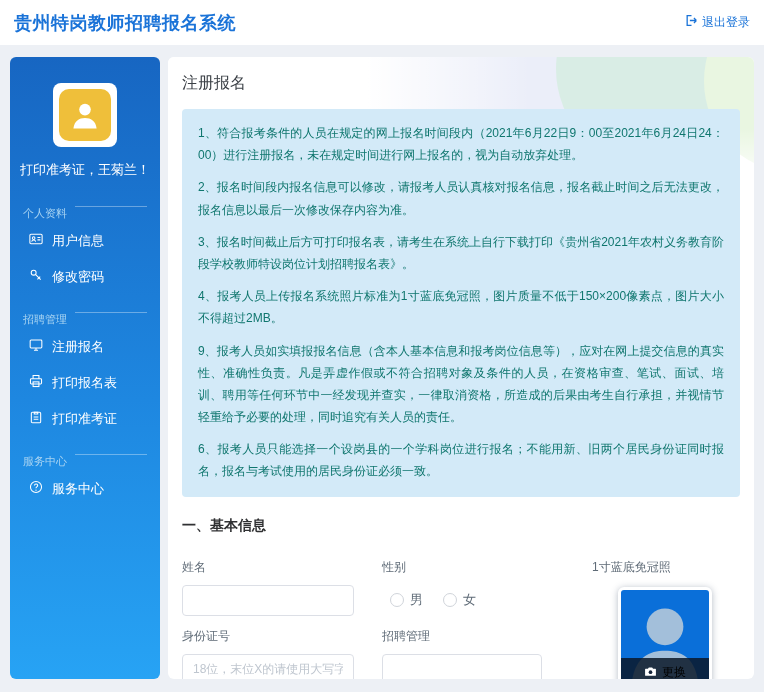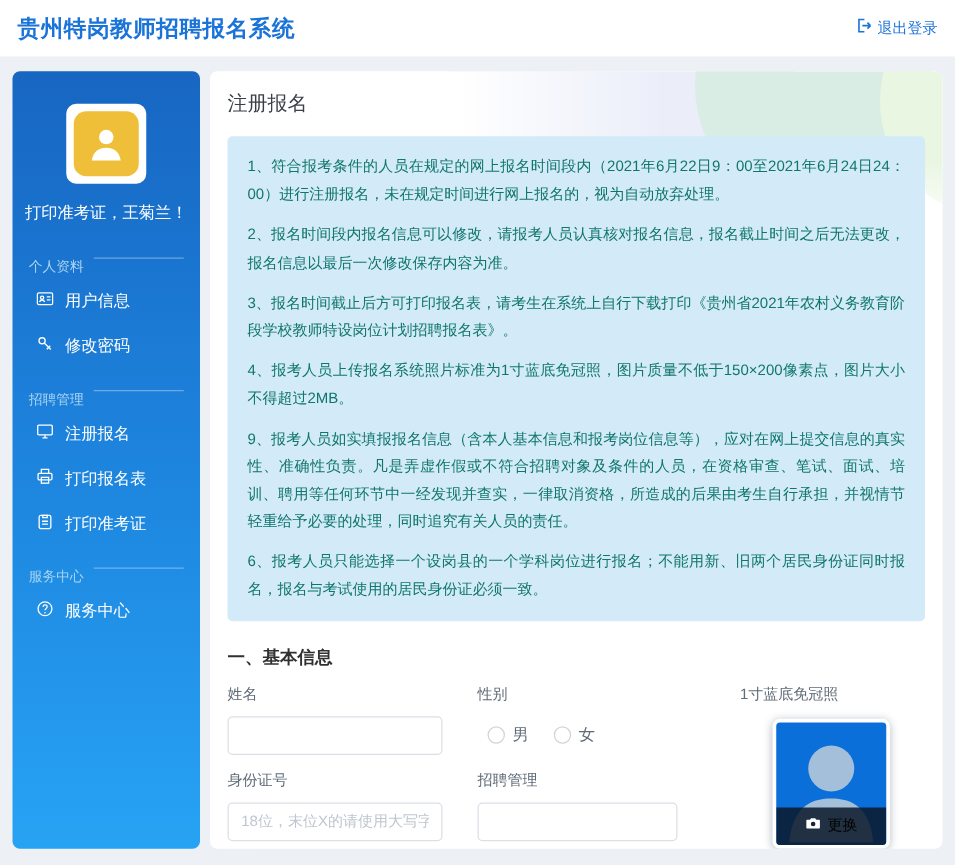--- a/index.html
+++ b/index.html
@@ -43,21 +43,21 @@
   .blob-green { left:536px; top:-66px; width:170px; height:180px; background:#e9f6e1; }
   .deco-fade { position:absolute; inset:0;
       background:linear-gradient(90deg,#fff 0%,#fff 34%,rgba(255,255,255,0) 62%),
                  linear-gradient(180deg,rgba(255,255,255,0) 55%,#fff 97%); }
   .main-inner { position:relative; z-index:1; padding:16px 14px 0; }
   .page-title { font-size:16px; color:#3a3f45; }
 
   .notice { margin-top:15px; background:#d3eaf8; border-radius:4px; padding:13px 16px 4px; }
   .notice p { font-size:12px; line-height:1.85; color:#0f766e; margin-bottom:10px; text-align:justify; }
 
-  .section-title { margin:20px 0 12px; font-size:14px; font-weight:bold; color:#303133; }
+  .section-title { margin:20px 0 24px; font-size:14px; font-weight:bold; color:#303133; }
 
   
   .form { position:relative; padding-right:170px; }
   .form-grid { display:grid; grid-template-columns:188px auto; row-gap:13px;gap:12px; }
   .field label { display:block; font-size:12px; color:#5f6b77; margin-bottom:9px; }
   .field input { width:172px; height:31px; border:1px solid #dcdfe6; border-radius:4px;
                  padding:0 10px; font-size:12px; color:#303133; outline:none; background:#fff; }
   .col2 input { width:160px; }
   .field input::placeholder { color:#bfc6cf; }
   .radio-row { display:flex; align-items:center; gap:20px; height:31px; padding-left:8px; }

